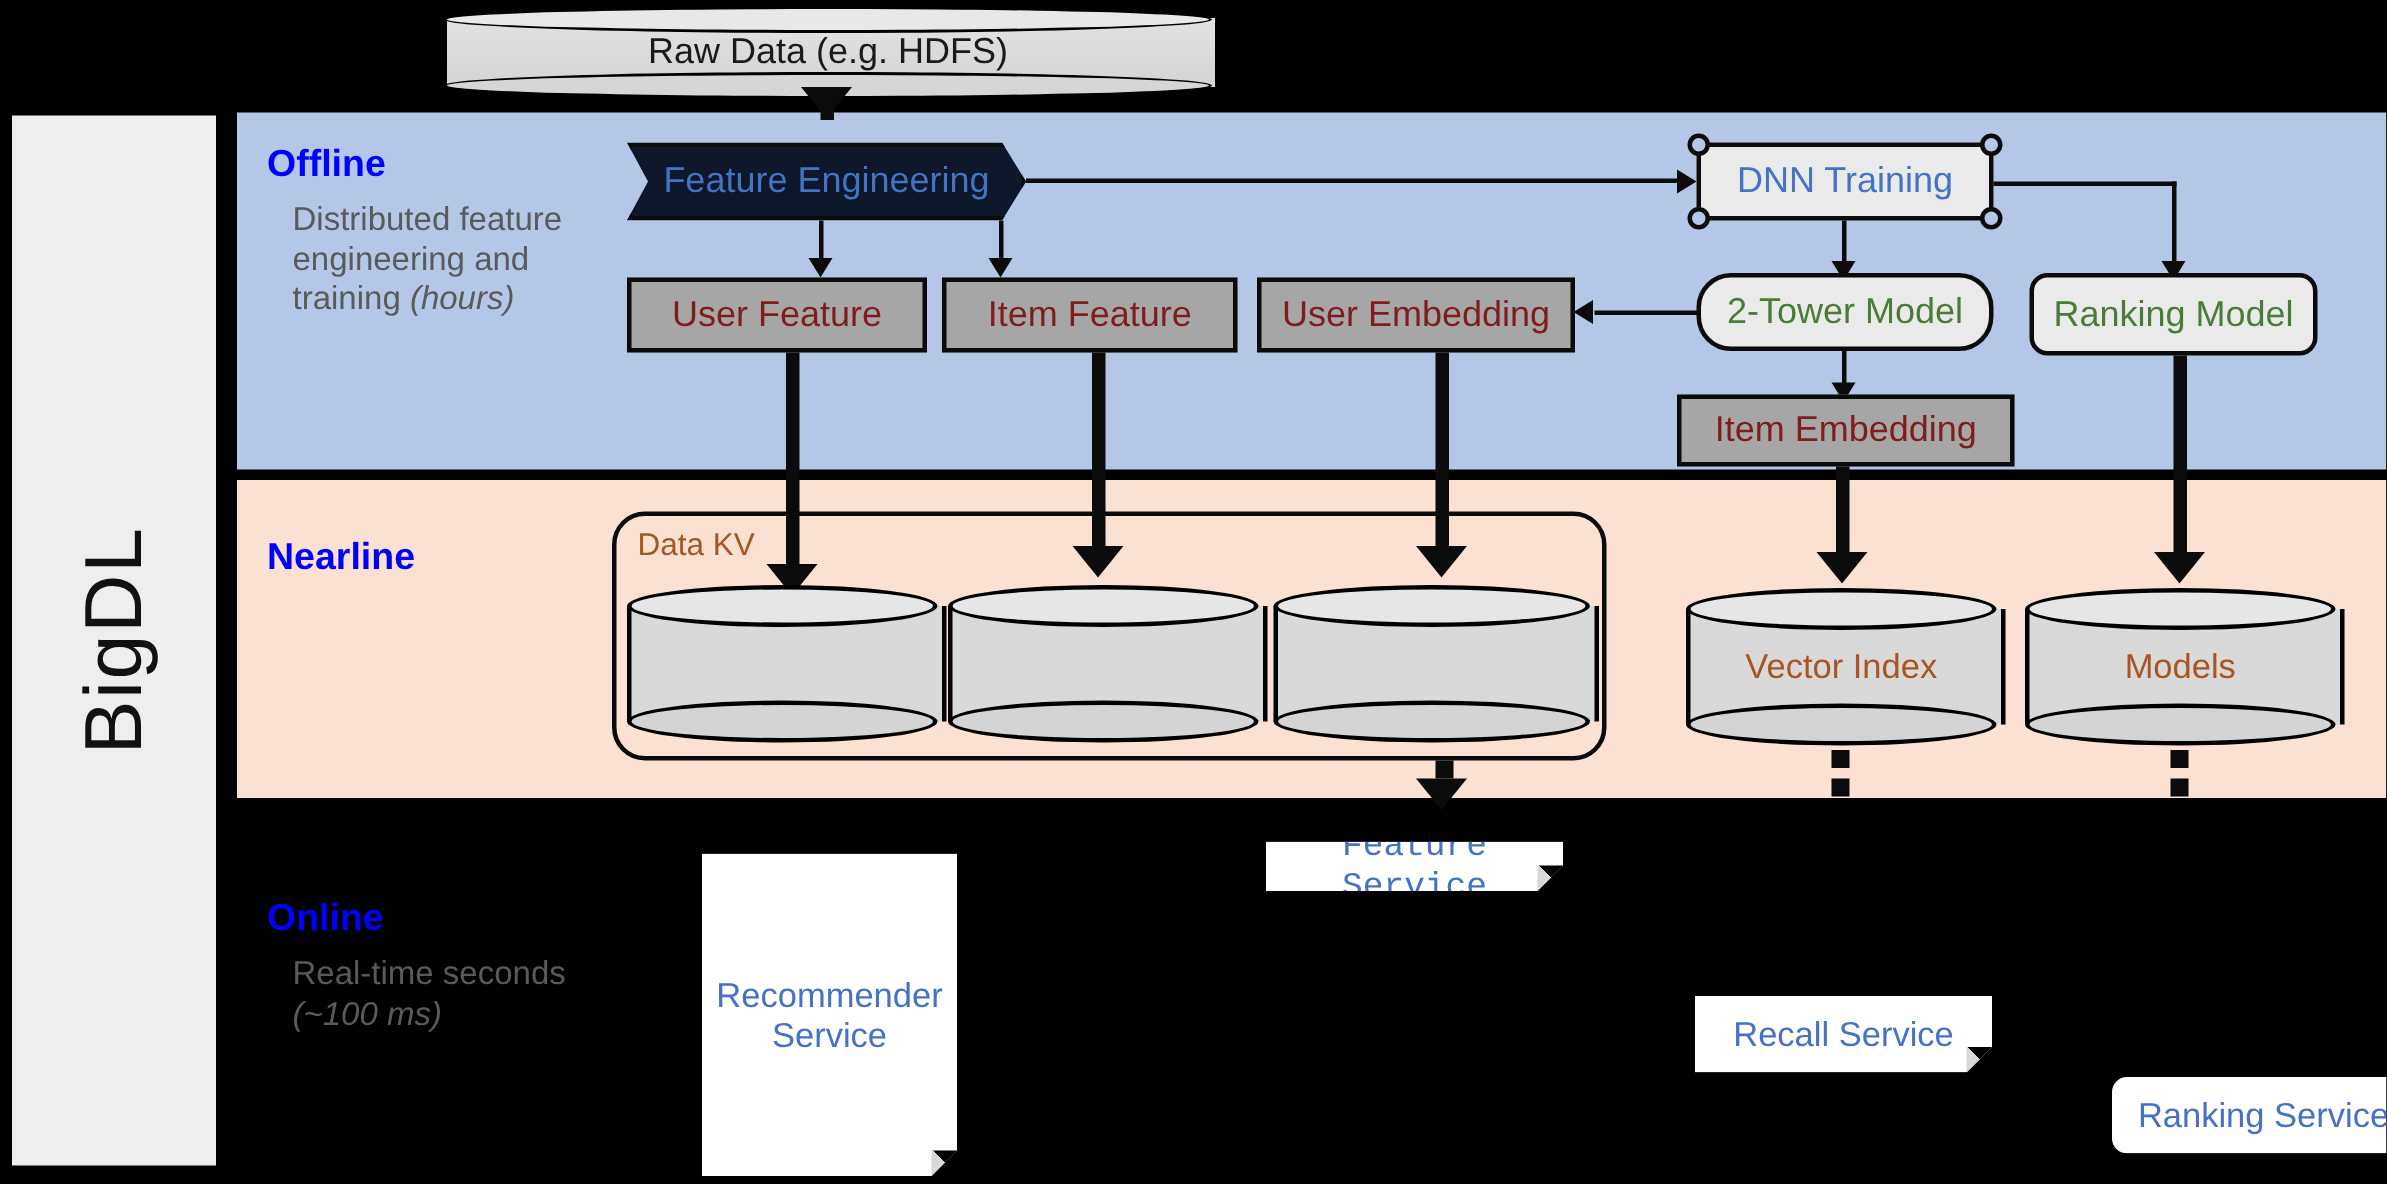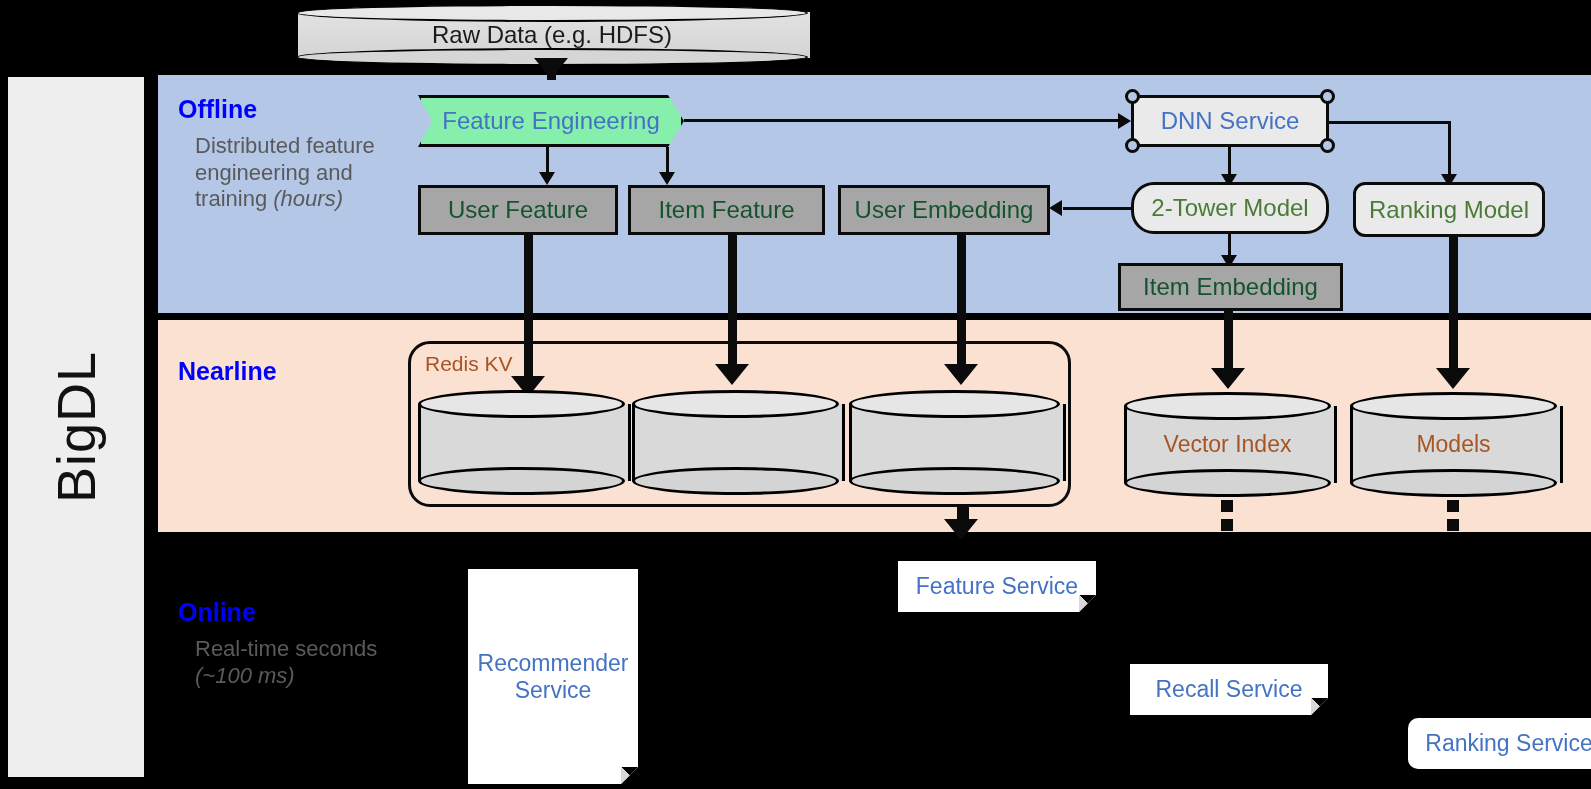--- a/index.html
+++ b/index.html
@@ -41,40 +41,40 @@
   #rawdata .cyl-body{position:absolute;left:0;top:8px;width:100%;height:46px;
       background:linear-gradient(180deg,#e2e2e2,#d4d4d4);
       border-left:2.5px solid #000;border-right:2.5px solid #000;}
   #rawdata .cyl-top{position:absolute;left:0;top:0;width:100%;height:18px;
       background:#e8e8e8;border:2.5px solid #000;border-radius:50%;box-sizing:border-box;}
   #rawdata .cyl-bot{position:absolute;left:0;bottom:0;width:100%;height:18px;
       background:#d6d6d6;border:2.5px solid #000;border-radius:50%;box-sizing:border-box;}
   #rawdata .nodetext{font-size:24px;color:#1a1a1a;}
 
   
-  .flagbox{position:absolute;background:#86efac;
+  .flagbox{position:absolute;background:#0f172a;
       border:3px solid #0b0b0b;box-sizing:border-box;
       clip-path:polygon(0 0, calc(100% - 16px) 0, 100% 50%, calc(100% - 16px) 100%, 0 100%, 14px 50%);
   }
   .flagbox .nodetext{font-size:24px;color:#4472c4;}
 
   
   .bracketbox{position:absolute;background:#eaeaea;border:3px solid #0b0b0b;box-sizing:border-box;}
   .bracketbox .notch{position:absolute;width:15px;height:15px;background:#b4c7e7;
       border:3px solid #0b0b0b;border-radius:50%;box-sizing:border-box;}
   .bracketbox .nodetext{font-size:24px;color:#4472c4;}
 
   
   .roundbox{position:absolute;background:#eaeaea;border:3px solid #0b0b0b;
       border-radius:12px;box-sizing:border-box;}
   .roundbox .nodetext{font-size:24px;color:#4a7c37;}
 
   
   .graybox{position:absolute;background:#a6a6a6;border:3px solid #0b0b0b;box-sizing:border-box;}
-  .graybox .nodetext{font-size:24px;color:#14532d;}
+  .graybox .nodetext{font-size:24px;color:#7f1d1d;}
 
   
   #redis-group{position:absolute;left:408px;top:341px;width:663px;height:166px;
       border:3px solid #0b0b0b;border-radius:22px;box-sizing:border-box;background:transparent;}
   #redis-label{position:absolute;left:425px;top:352px;font-size:21px;color:#a65523;}
 
   
   .dbcyl{position:absolute;}
   .dbcyl .cyl-body{position:absolute;left:0;top:14px;width:100%;bottom:14px;
       background:#d9d9d9;border-left:3px solid #000;border-right:3px solid #000;}
@@ -144,21 +144,21 @@
 
   <div class="flagbox" style="left:418px;top:95px;width:266px;height:52px;">
     <div class="nodetext">Feature Engineering</div>
   </div>
 
   <div class="bracketbox" style="left:1131px;top:95px;width:198px;height:52px;">
     <div class="notch" style="left:-9px;top:-9px;"></div>
     <div class="notch" style="right:-9px;top:-9px;"></div>
     <div class="notch" style="left:-9px;bottom:-9px;"></div>
     <div class="notch" style="right:-9px;bottom:-9px;"></div>
-    <div class="nodetext">DNN Service</div>
+    <div class="nodetext">DNN Training</div>
   </div>
 
   <div class="ln ln-thin-h" style="left:684px;top:119px;width:437px;"></div>
   <div class="arrow-rt" style="left:1118px;top:113px;"></div>
 
   <div class="ln ln-thin-v" style="left:546px;top:147px;height:30px;"></div>
   <div class="arrow-dn" style="left:539px;top:172px;"></div>
   <div class="ln ln-thin-v" style="left:666px;top:147px;height:30px;"></div>
   <div class="arrow-dn" style="left:659px;top:172px;"></div>
 
@@ -205,21 +205,21 @@
   <div class="ln ln-thick-v" style="left:957px;top:235px;height:143px;"></div>
   <div class="arrow-dn-big" style="left:944px;top:364px;"></div>
 
   <div class="ln ln-thick-v" style="left:1224px;top:311px;height:65px;"></div>
   <div class="arrow-dn-big" style="left:1211px;top:368px;"></div>
 
   <div class="ln ln-thick-v" style="left:1449px;top:237px;height:139px;"></div>
   <div class="arrow-dn-big" style="left:1436px;top:368px;"></div>
 
   <div id="redis-group"></div>
-  <div id="redis-label">Redis KV</div>
+  <div id="redis-label">Data KV</div>
 
   <div class="dbcyl" style="left:418px;top:390px;width:207px;height:105px;">
     <div class="cyl-body"></div>
     <div class="cyl-bot"></div>
     <div class="cyl-top"></div>
     <div class="nodetext"></div>
   </div>
   <div class="dbcyl" style="left:632px;top:390px;width:207px;height:105px;">
     <div class="cyl-body"></div>
     <div class="cyl-bot"></div>
@@ -252,21 +252,21 @@
   <div class="dash-sq" style="left:1447px;top:519px;"></div>
 
   <div class="dash-sq" style="left:957px;top:507px;"></div>
   <div class="arrow-dn-big" style="left:944px;top:519px;"></div>
 
   <div class="docbox" style="left:468px;top:569px;width:170px;height:215px;">
     <div class="nodetext" style="padding:0 14px;box-sizing:border-box;">Recommender Service</div>
     <div class="fold"></div>
   </div>
 
-  <div class="docbox" style="left:898px;top:561px;width:198px;height:51px;">
+  <div class="docbox" style="left:844px;top:561px;width:198px;height:33px;font-family:Liberation Mono, monospace;">
     <div class="nodetext">Feature Service</div>
     <div class="fold"></div>
   </div>
 
   <div class="docbox" style="left:1130px;top:664px;width:198px;height:51px;">
     <div class="nodetext">Recall Service</div>
     <div class="fold"></div>
   </div>
 
   <div class="docbox" style="left:1408px;top:718px;width:202px;height:51px;border-radius:10px;">

